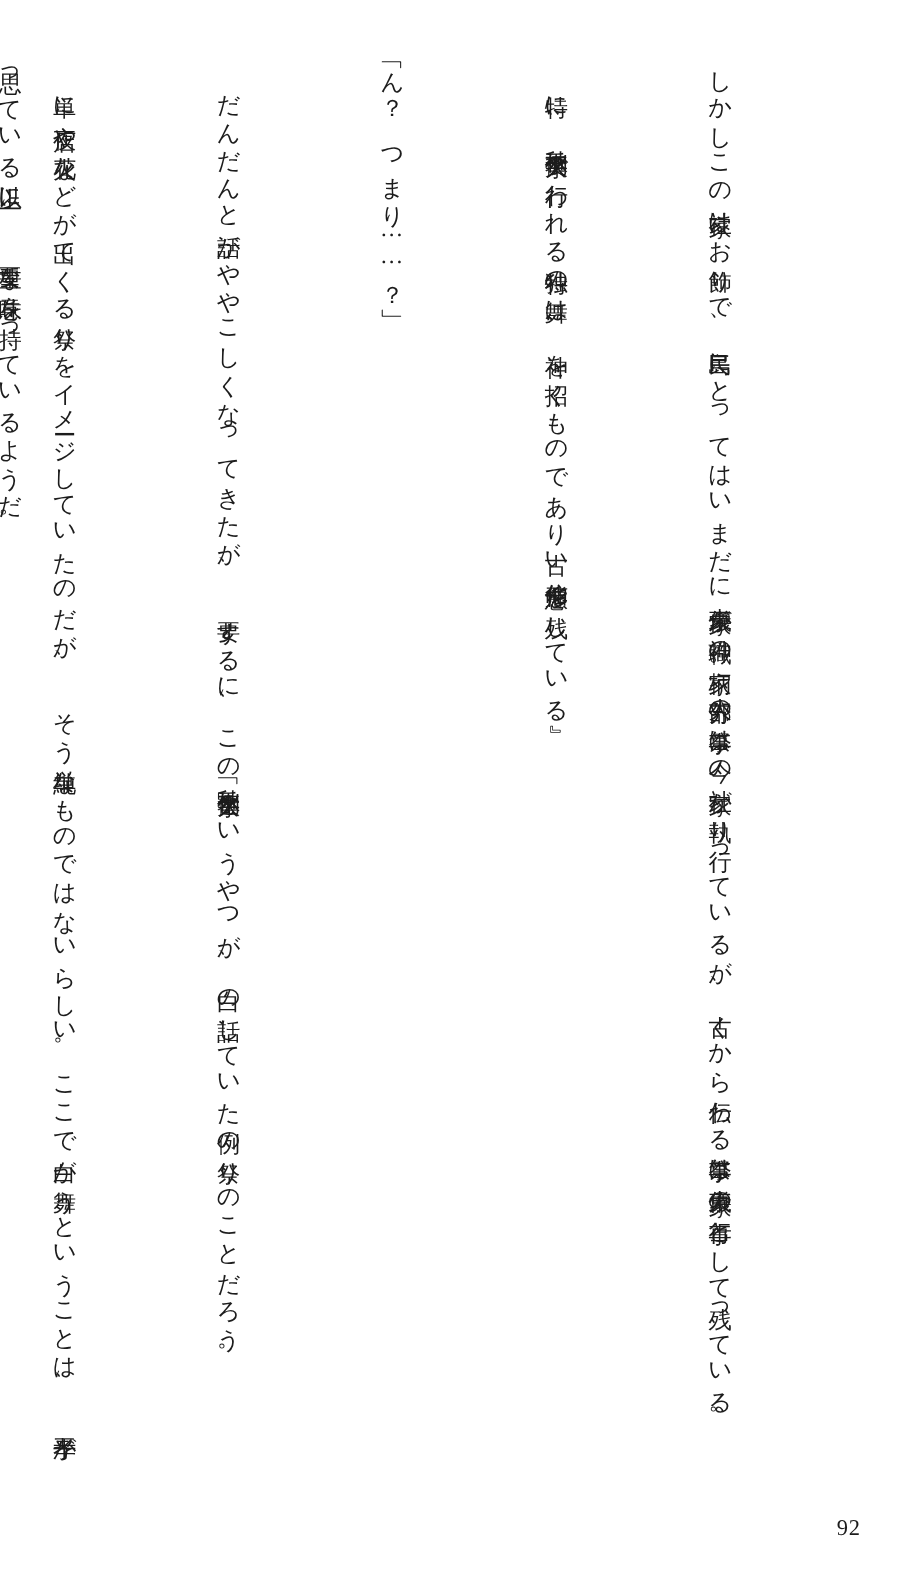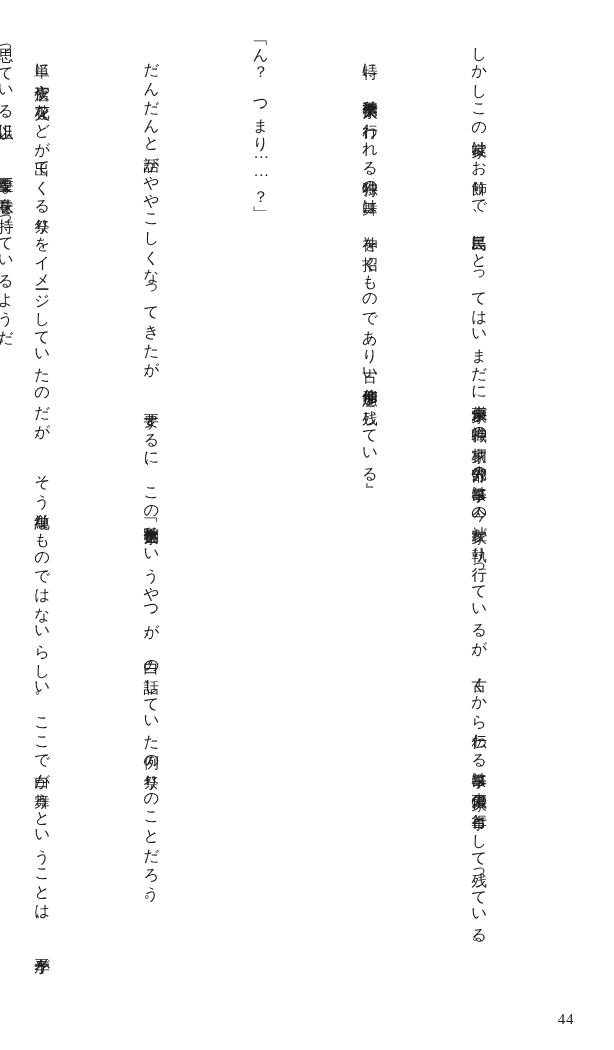--- a/index.html
+++ b/index.html
@@ -66,15 +66,15 @@
     <p>単に夜店や花火などが出てくる祭りをイメージしていたのだが、　そう単純なものではないらしい。ここで白が舞うということは、　孝平が思っている以上に、　重要な意味を持っているようだ。</p>
     
     
     
     
     
     
     
   </div>
 
-  <div class="page-number">44</div>
+  <div class="page-number">92</div>
 
 </div>
 
 </body></html>

